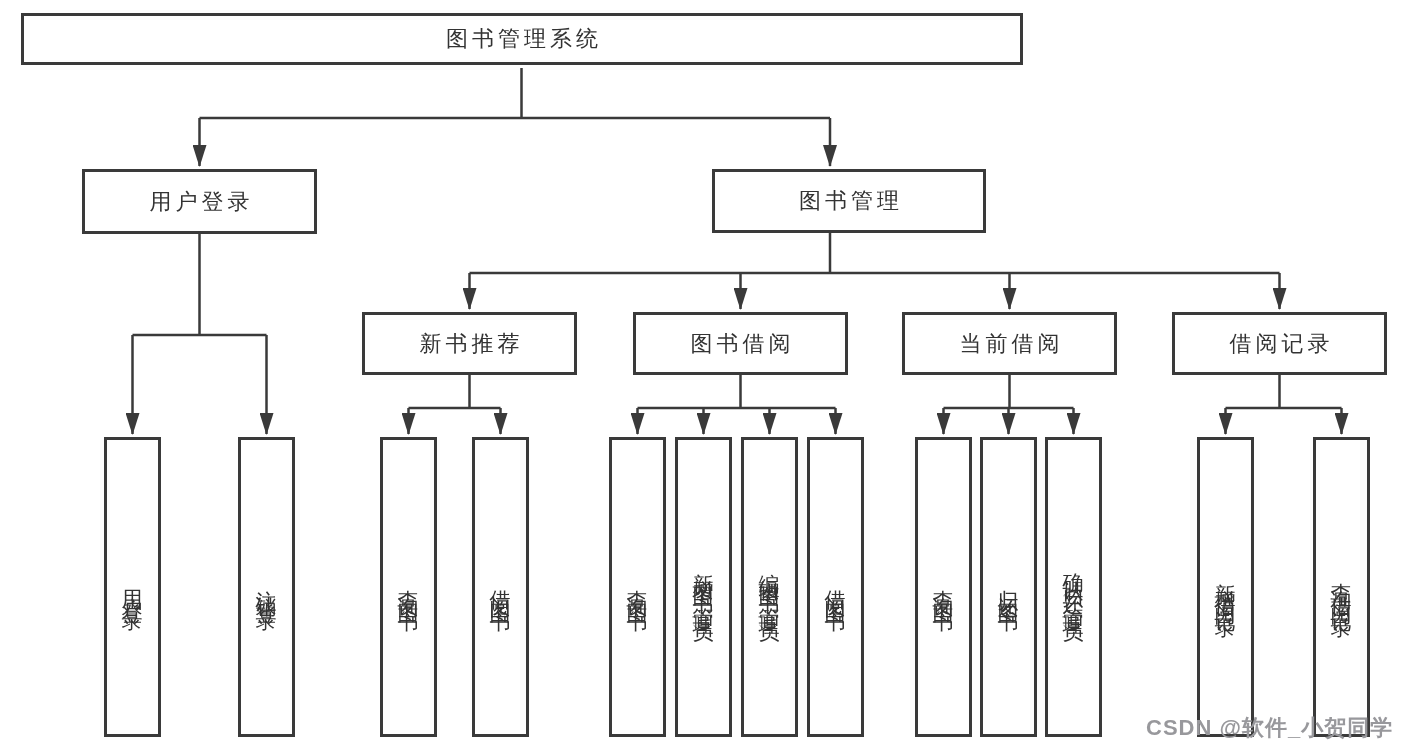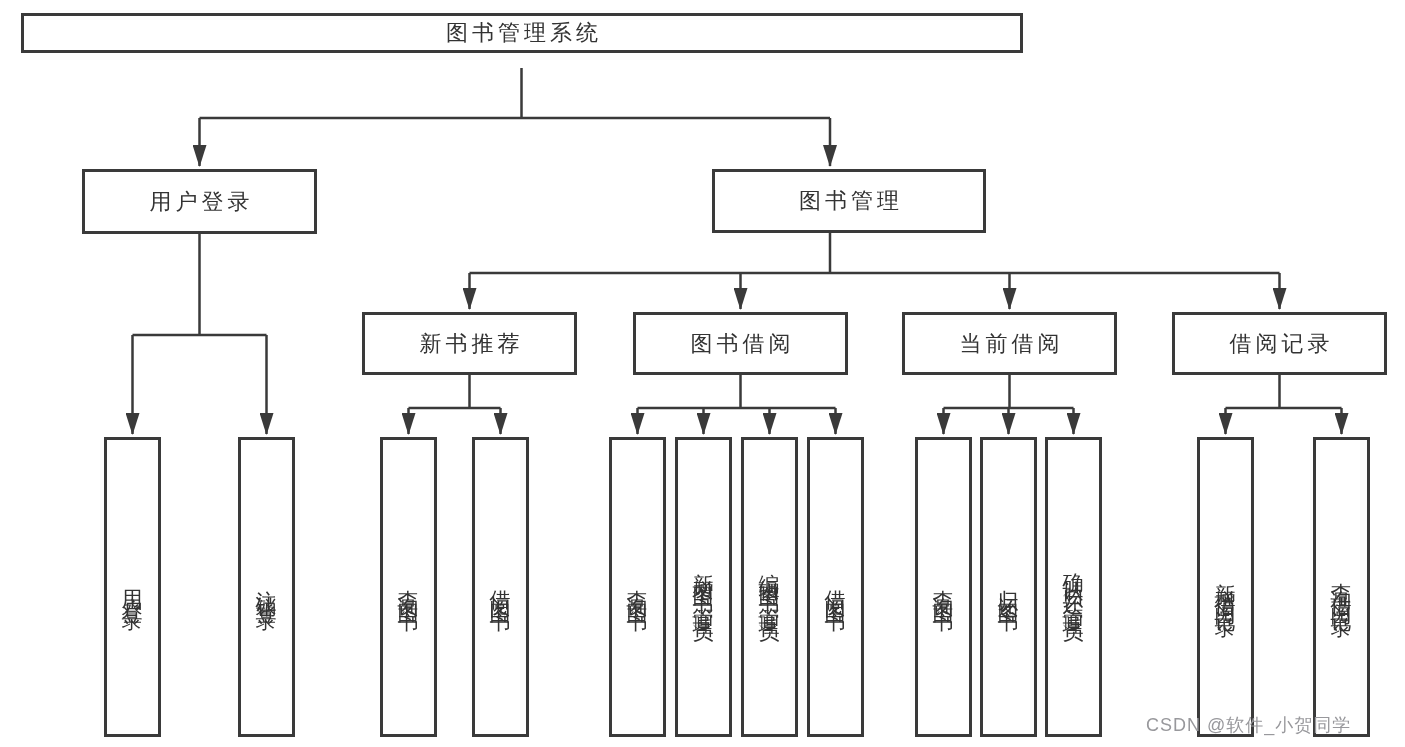--- a/index.html
+++ b/index.html
@@ -52,25 +52,26 @@
     text-orientation: mixed;
     font-size: 21px;
     letter-spacing: 7px;
     line-height: 1;
     white-space: nowrap;
   }
   .watermark {
     position: absolute;
     left: 1146px;
     top: 713px;
-    font-size: 18px;
+    font-size: 22px;
     color: #98989c;
     letter-spacing: 1px;
     white-space: nowrap;
     z-index: 5;
+    font-weight: bold;
   }
 </style>
 </head>
 <body>
 
 <div class="canvas">
 
   <svg class="wires" width="1405" height="747" viewBox="0 0 1405 747" xmlns="http://www.w3.org/2000/svg">
     <defs>
       <marker id="arw" viewBox="0 0 22 14" refX="21" refY="7" markerWidth="22" markerHeight="14" markerUnits="userSpaceOnUse" orient="auto">
@@ -106,21 +107,21 @@
     <line x1="835.5" y1="408" x2="835.5" y2="434" stroke="#3a3a3a" stroke-width="2.5" marker-end="url(#arw)"></line>
 
     <line x1="943.5" y1="408" x2="943.5" y2="434" stroke="#3a3a3a" stroke-width="2.5" marker-end="url(#arw)"></line>
     <line x1="1008.5" y1="408" x2="1008.5" y2="434" stroke="#3a3a3a" stroke-width="2.5" marker-end="url(#arw)"></line>
     <line x1="1073.5" y1="408" x2="1073.5" y2="434" stroke="#3a3a3a" stroke-width="2.5" marker-end="url(#arw)"></line>
 
     <line x1="1225.5" y1="408" x2="1225.5" y2="434" stroke="#3a3a3a" stroke-width="2.5" marker-end="url(#arw)"></line>
     <line x1="1341.5" y1="408" x2="1341.5" y2="434" stroke="#3a3a3a" stroke-width="2.5" marker-end="url(#arw)"></line>
   </svg>
 
-  <div class="hnode" style="left:21px; top:13px; width:1002px; height:40px;">
+  <div class="hnode" style="left:21px; top:13px; width:1002px; height:52px;">
     <span>图书管理系统</span>
   </div>
 
   <div class="hnode" style="left:82px; top:169px; width:235px; height:65px;">
     <span>用户登录</span>
   </div>
   <div class="hnode" style="left:712px; top:169px; width:274px; height:64px;">
     <span>图书管理</span>
   </div>
 

